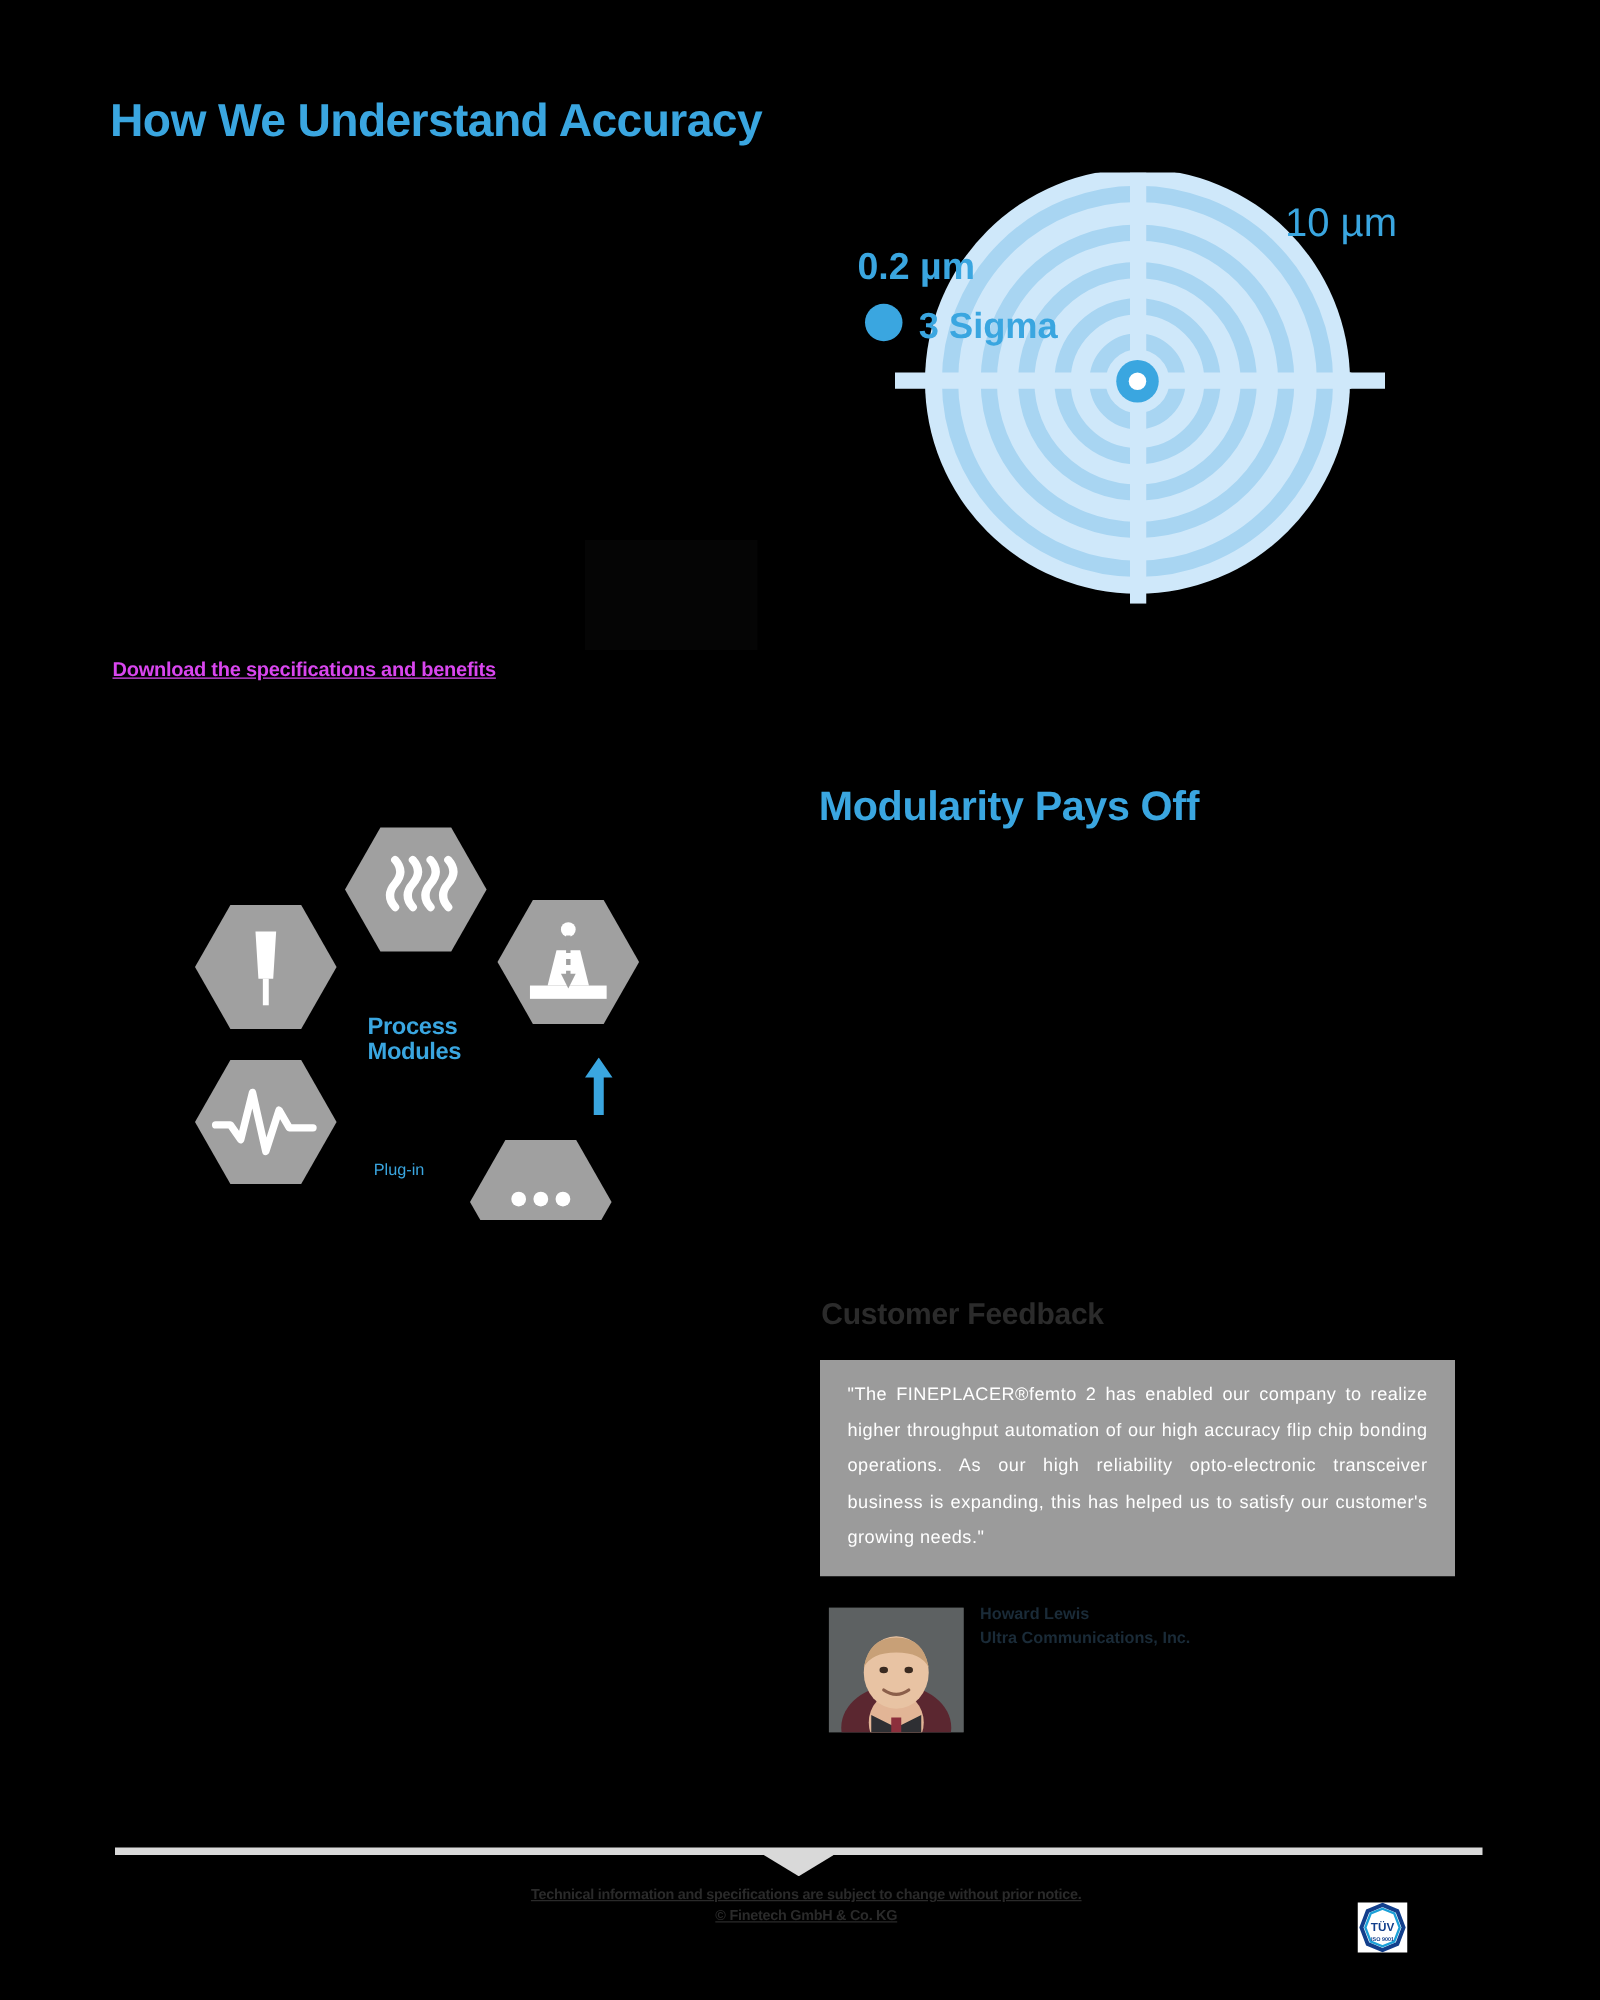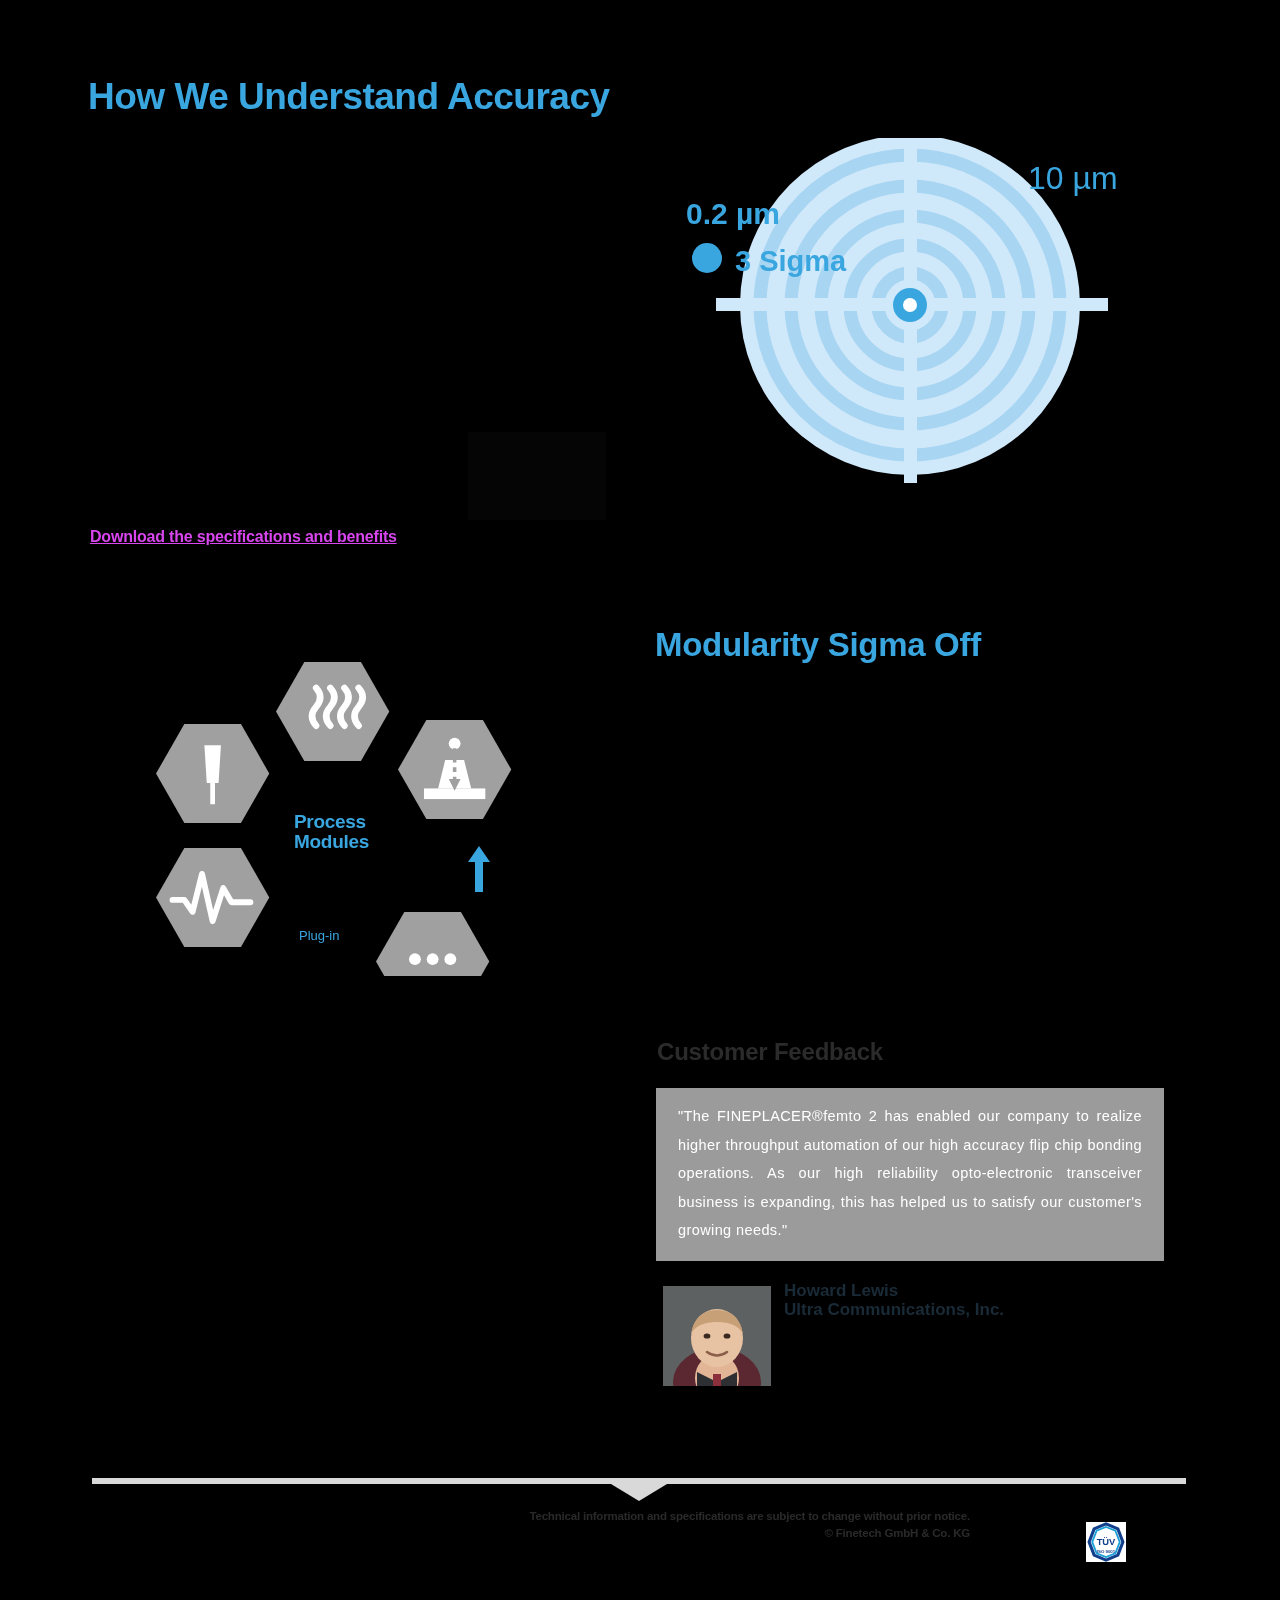--- a/index.html
+++ b/index.html
@@ -90,21 +90,21 @@
   .quote-box p{
     margin:0;
     color:#ffffff;
     font-size:14.5px;
     line-height:28.5px;
     text-align:justify;
     letter-spacing:0.4px;
   }
   .attrib{
     position:absolute;left:784px;top:1281px;
-    font-size:17px;font-weight:bold;line-height:19px;
+    font-size:13px;font-weight:bold;line-height:19px;
     color:#1a2b38;white-space:nowrap;
   }
 
   
   .portrait{
     position:absolute;left:663px;top:1286px;width:108px;height:100px;
     background:#2f3233;overflow:hidden;
   }
   .portrait svg{display:block;width:100%;height:100%;}
 
@@ -113,23 +113,24 @@
     position:absolute;left:92px;top:1478px;width:1094px;height:6px;
     background:#d9d9d9;
   }
   .footnotch{
     position:absolute;left:611px;top:1484px;width:56px;height:17px;
     background:#d9d9d9;
     clip-path:polygon(0 0,100% 0,50% 100%);
   }
   .footer-text{
     position:absolute;left:320px;top:1508px;width:650px;
-    text-align:right;color:#2a2a2a;
+    text-align:center;color:#2a2a2a;
     font-size:11.5px;font-weight:bold;line-height:17px;
     letter-spacing:-0.2px;
+    text-decoration:underline;
   }
   .tuv{
     position:absolute;left:1086px;top:1510px;width:40px;height:64px;
   }
   .tuv svg{display:block;width:100%;height:100%;}
 </style>
 </head>
 <body>
 
 <div class="page">
@@ -165,21 +166,21 @@
   <div class="lbl-03">0.2 µm</div>
 
   <div class="lbl-dot"></div>
 
   <div class="lbl-sigma">3 Sigma</div>
 
   <div class="media-dark"></div>
 
   <a class="speclink" href="#">Download the specifications and benefits</a>
 
-  <div class="h-modularity">Modularity Sigma Off</div>
+  <div class="h-modularity">Modularity Pays Off</div>
 
   <div class="hexwrap">
     <svg viewBox="0 0 420 340" xmlns="http://www.w3.org/2000/svg">
       <defs>
 
         <g id="hexshape">
           <polygon points="24,0 72,0 96,42 72,84 24,84 0,42" fill="#a0a0a0"></polygon>
         </g>
       </defs>
 

